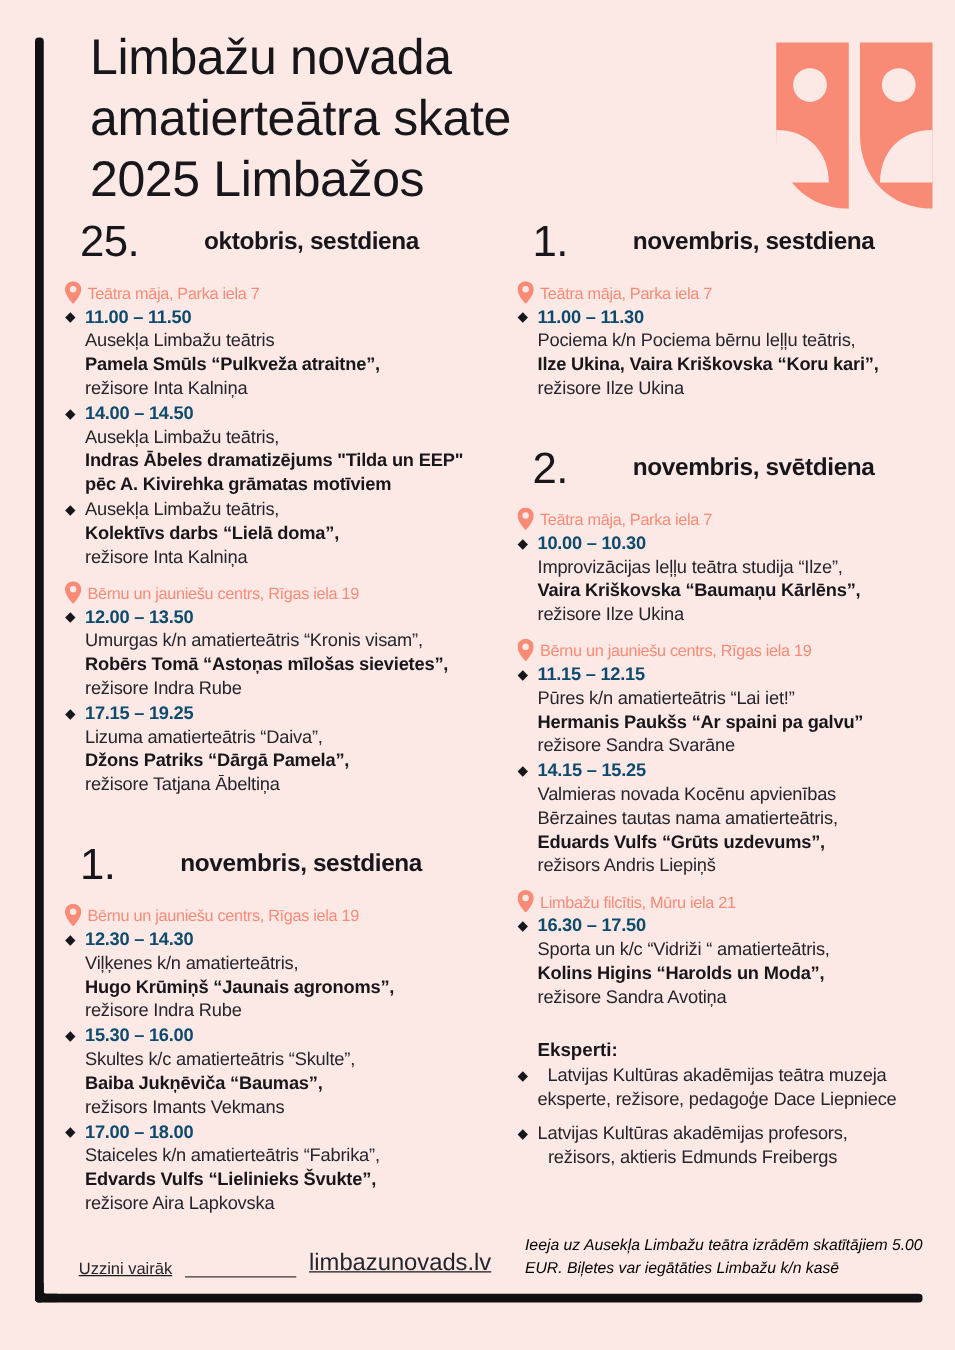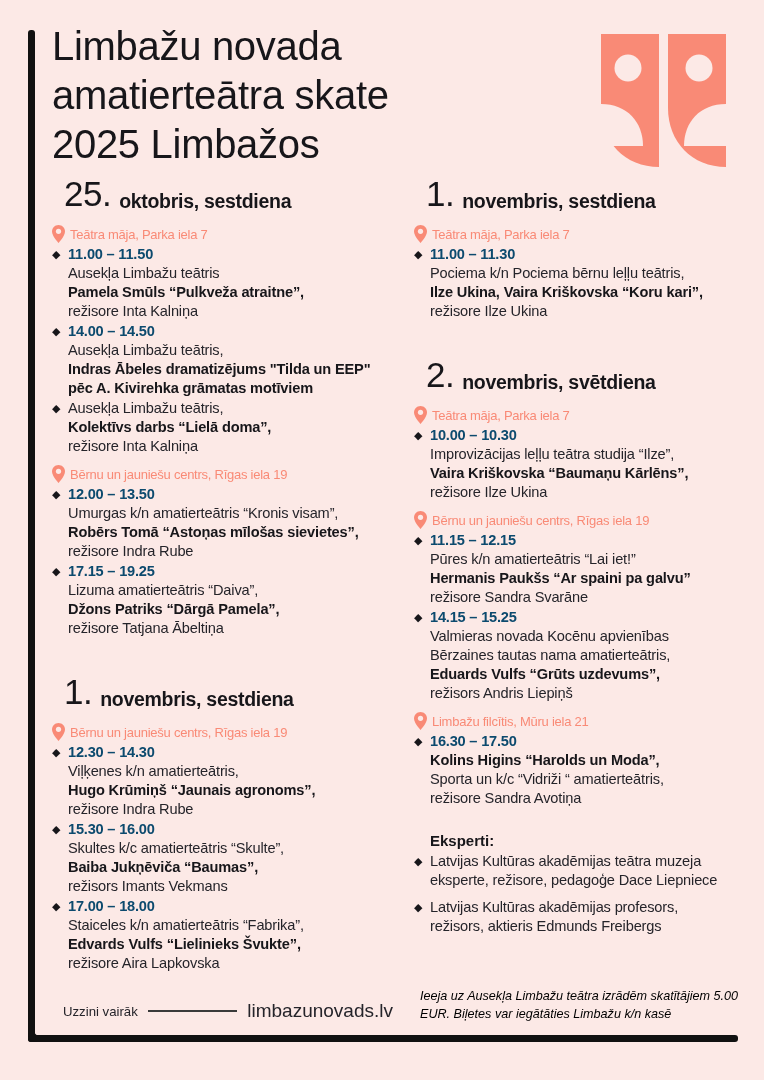--- a/index.html
+++ b/index.html
@@ -36,21 +36,21 @@
     left: 28px; top: 1026px;
     width: 18px; height: 16px;
     border-left: 7px solid #111111;
     border-bottom: 7px solid #111111;
     border-bottom-left-radius: 9px;
   }
 
   
   .header {
     position: absolute;
-    left: 52px; top: 22px;
+    left: 72px; top: 22px;
     width: 690px;
   }
   .poster-title {
     font-size: 40px;
     line-height: 1.23;
     font-weight: 400;
     letter-spacing: -0.3px;
     color: #17161a;
     width: 540px;
     white-space: pre-line;
@@ -70,23 +70,24 @@
     width: 700px;
     display: flex;
     gap: 24px;
   }
   .col { width: 338px; }
   .col-right { width: 338px; }
 
   
   .day-heading {
     display: flex;
-    align-items: flex-end;
+    align-items: center;
     margin: 0 0 14px 12px;
     white-space: nowrap;
+    gap: 44px;
   }
   .day-num {
     font-size: 35px;
     font-weight: 400;
     letter-spacing: -0.5px;
     color: #17161a;
     line-height: 1;
   }
   .day-rest {
     font-size: 19.5px;
@@ -157,30 +158,32 @@
   .expert-item {
     display: flex;
     align-items: flex-start;
     margin-bottom: 8px;
   }
   .expert-text {
     font-size: 14.6px;
     line-height: 19px;
     letter-spacing: -0.15px;
     color: #25242a;
+    text-align: center;
   }
 
   
   .footer-left {
     position: absolute;
     left: 63px; top: 1000px;
     width: 330px;
     display: flex;
-    align-items: center;
+    align-items: flex-end;
     gap: 10px;
+    text-decoration: underline;
   }
   .footer-label { font-size: 13.2px; color: #25242a; white-space: nowrap; }
   .footer-rule {
     flex: 1 1 auto;
     height: 1.5px;
     background: #3a3a3a;
   }
   .footer-url { font-size: 19px; color: #25242a; white-space: nowrap; }
 
   .footer-note {
@@ -413,22 +416,22 @@
               <path d="M6.5 0C2.9 0 0 2.9 0 6.5C0 11.2 6.5 18 6.5 18C6.5 18 13 11.2 13 6.5C13 2.9 10.1 0 6.5 0Z" fill="#f98a76"></path>
               <circle cx="6.5" cy="6.3" r="2.6" fill="#fce9e6"></circle>
             </svg>
           </span>
           <span class="venue-name">Limbažu filcītis, Mūru iela 21</span>
         </div>
         <div class="event">
           <span class="bullet">◆</span>
           <div class="event-body">
             <div class="event-time">16.30 – 17.50</div>
+            <div class="event-line">Sporta un k/c “Vidriži “ amatierteātris,</div>
             <div class="event-line bold">Kolins Higins “Harolds un Moda”,</div>
-            <div class="event-line">Sporta un k/c “Vidriži “ amatierteātris,</div>
             <div class="event-line">režisore Sandra Avotiņa</div>
           </div>
         </div>
       </div>
       <div class="experts">
         <div class="experts-title">Eksperti:</div>
         <div class="expert-item">
           <span class="bullet">◆</span>
           <div class="expert-text" style="white-space: pre-line;">Latvijas Kultūras akadēmijas teātra muzeja
 eksperte, režisore, pedagoģe Dace Liepniece</div>

